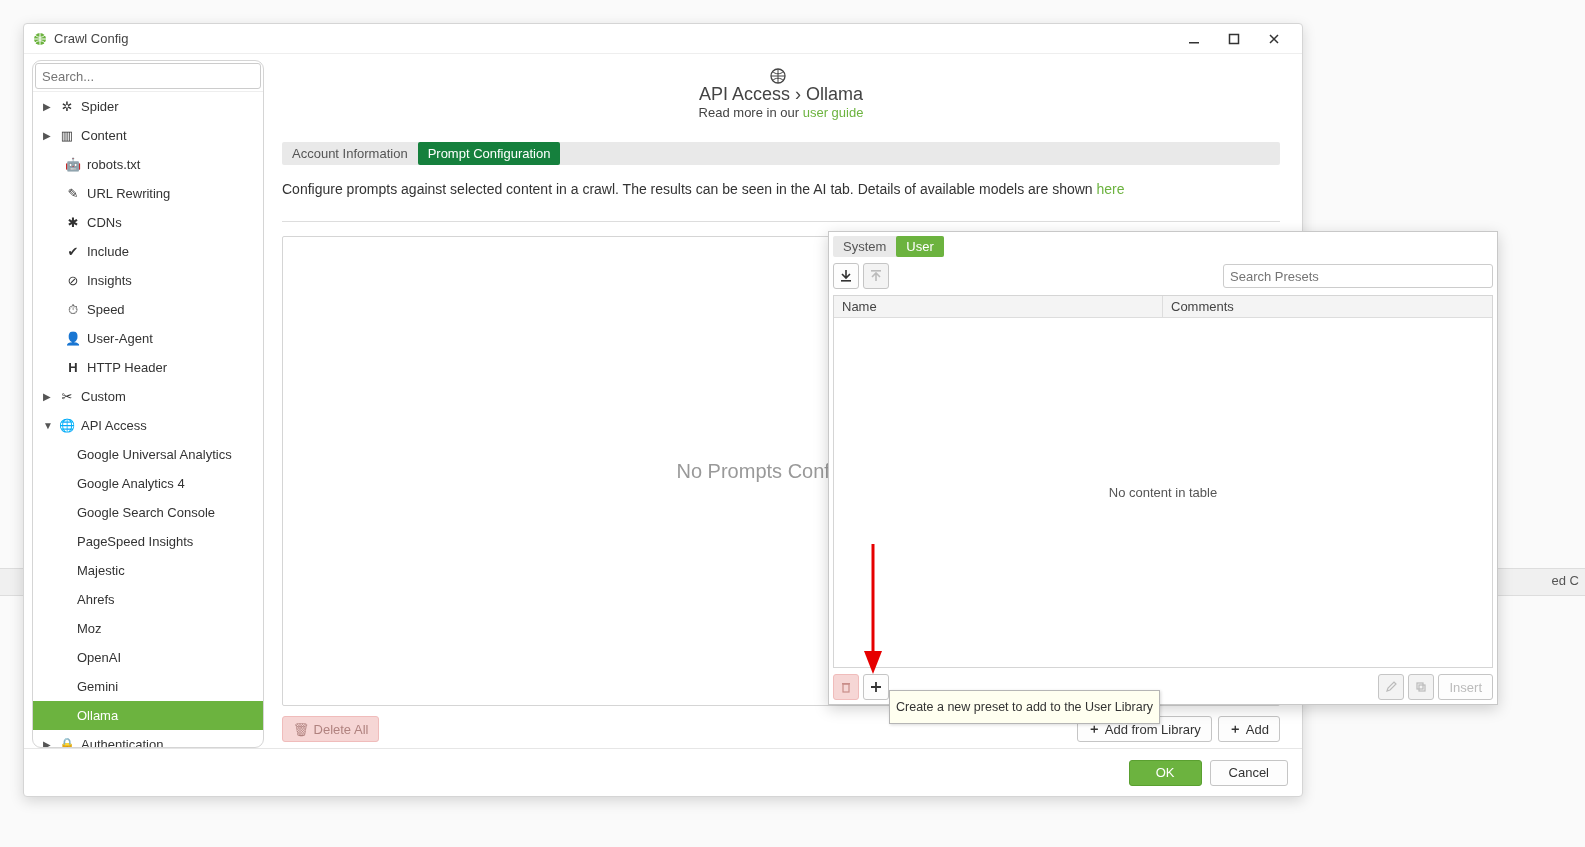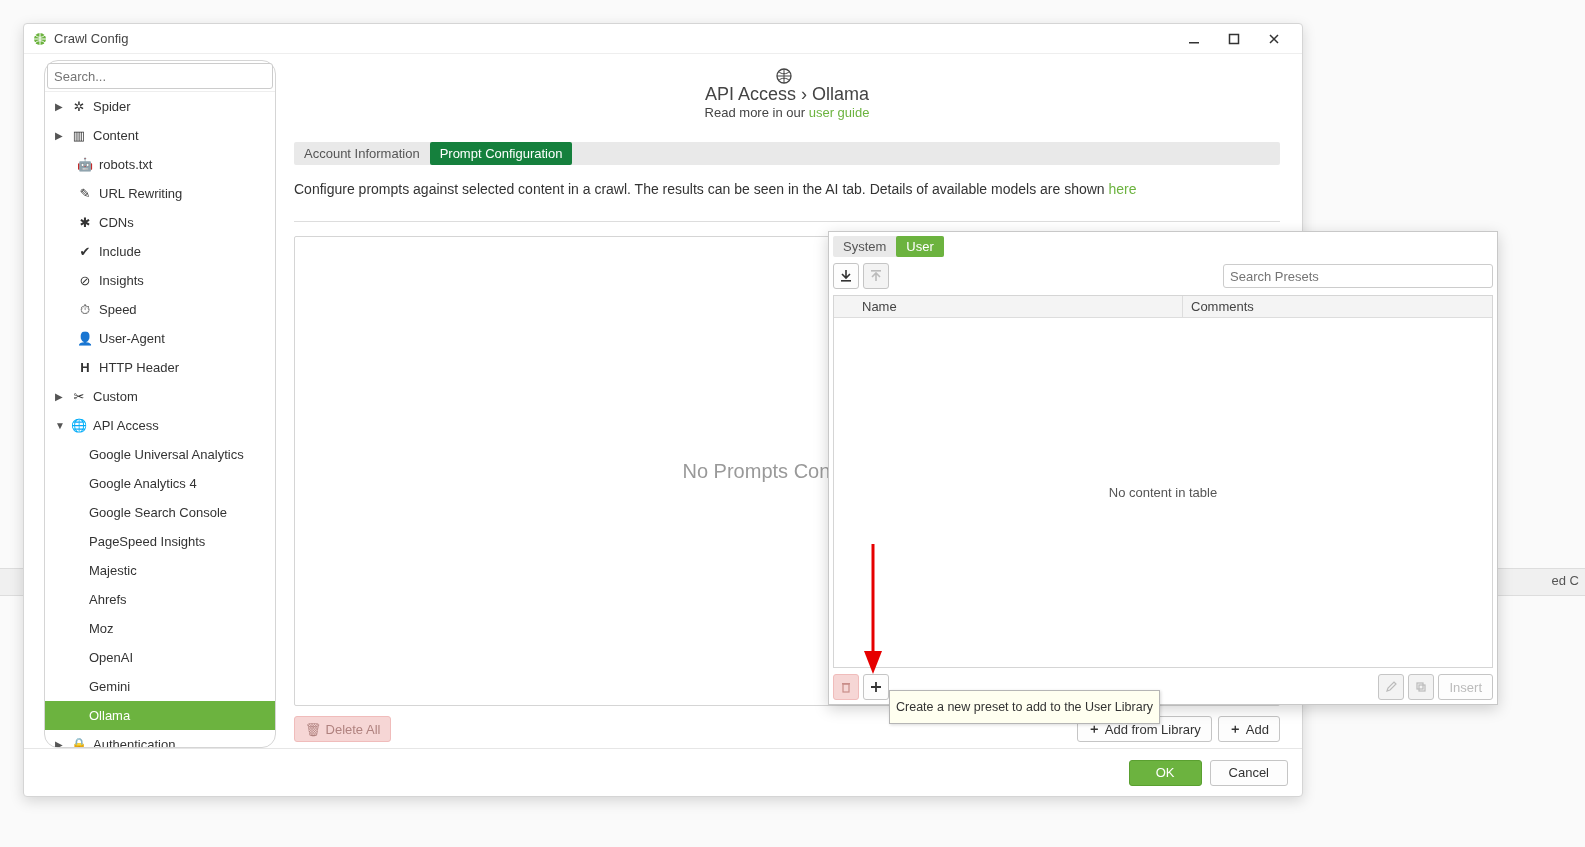--- a/index.html
+++ b/index.html
@@ -44,23 +44,22 @@
     flex: 1;
     display: flex;
     overflow: hidden;
     padding: 6px 8px 0 8px;
   }
   .sidebar {
     width: 232px;
     display: flex;
     flex-direction: column;
     border: 1px solid #d5d5d5;
-    border-radius: 14px;
+    border-radius: 9px;
     background: #fff;
-    margin-left: 12px;
   }
   .sidebar .search {
     height: 26px;
     border: 1px solid #ccc;
     margin: 2px;
     border-radius: 3px;
     padding: 0 6px;
     font-size: 13px;
     outline: none;
   }
@@ -170,21 +169,21 @@
   }
   .pv-table {
     flex:1; border:1px solid #d5d5d5; margin-top:6px;
     display:flex; flex-direction:column;
     background:#fff;
   }
   .pv-head {
     display:flex; height:22px; background:#f4f4f4; border-bottom:1px solid #ddd;
   }
   .pv-head .col { padding:3px 8px; font-size:13px; color:#444; border-right:1px solid #ddd; }
-  .pv-head .col.name { width:50%;margin-left:20px; }
+  .pv-head .col.name { width:50%; }
   .pv-head .col.comments { flex:1; border-right:none; }
   .pv-body {
     flex:1; display:flex; align-items:center; justify-content:center;
     color:#555; font-size:13px;
   }
   .pv-foot {
     display:flex; align-items:center; margin-top:6px; gap:4px;
   }
   .pv-foot .spacer { flex:1; }
   .icon-btn.red-disabled { background:#f6d6d5; border-color:#f0bcbb; color:#c98d89; }

